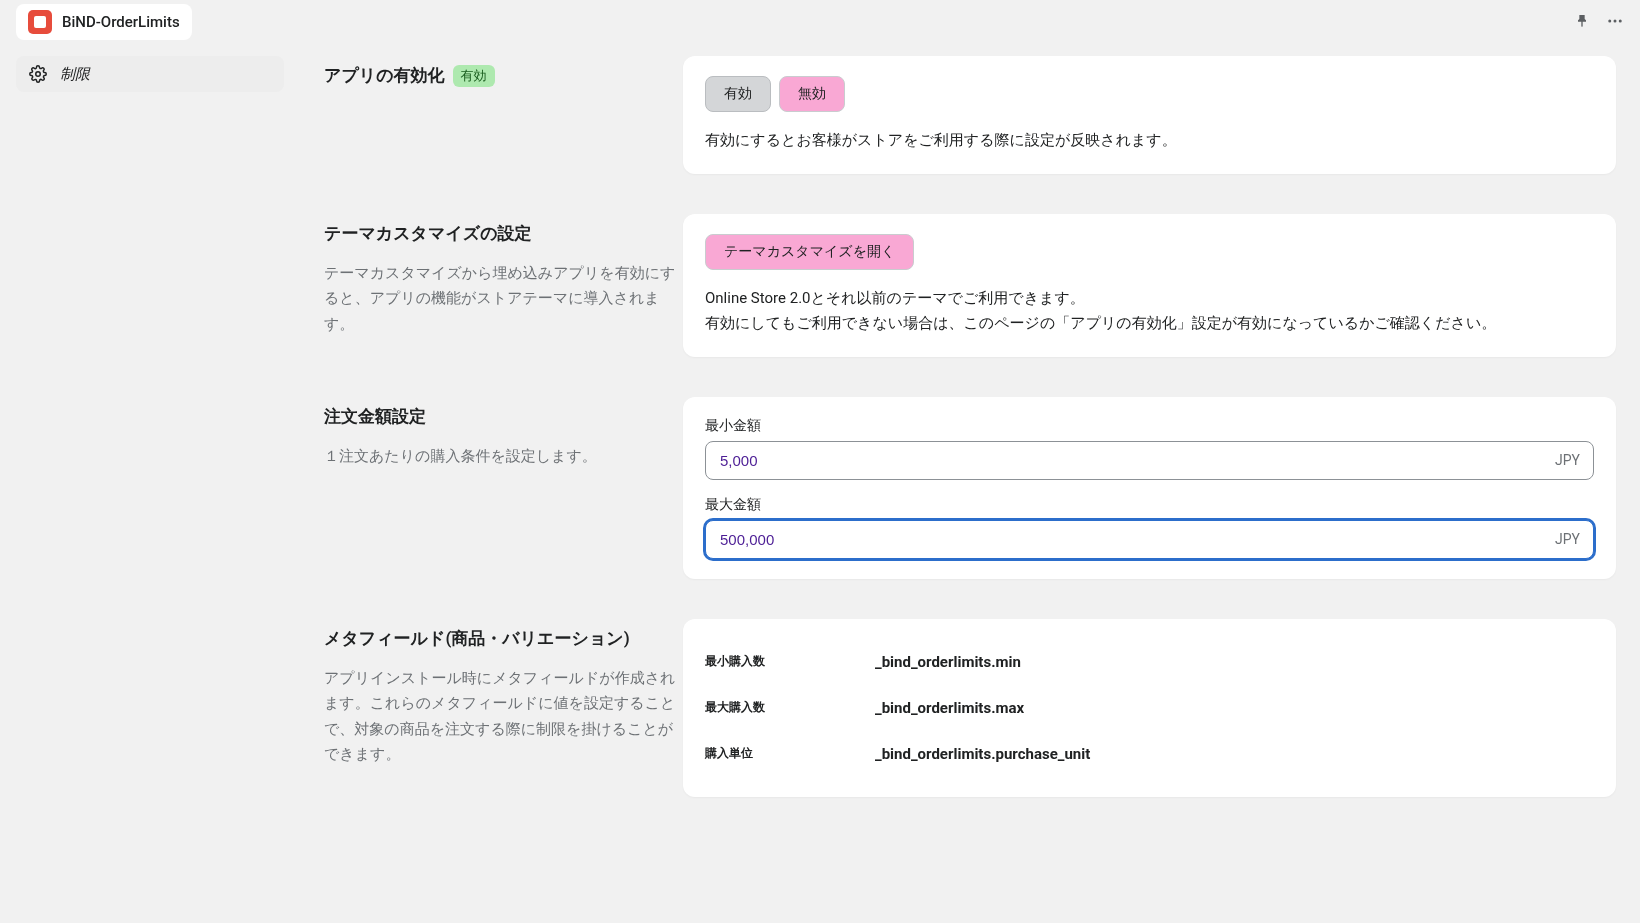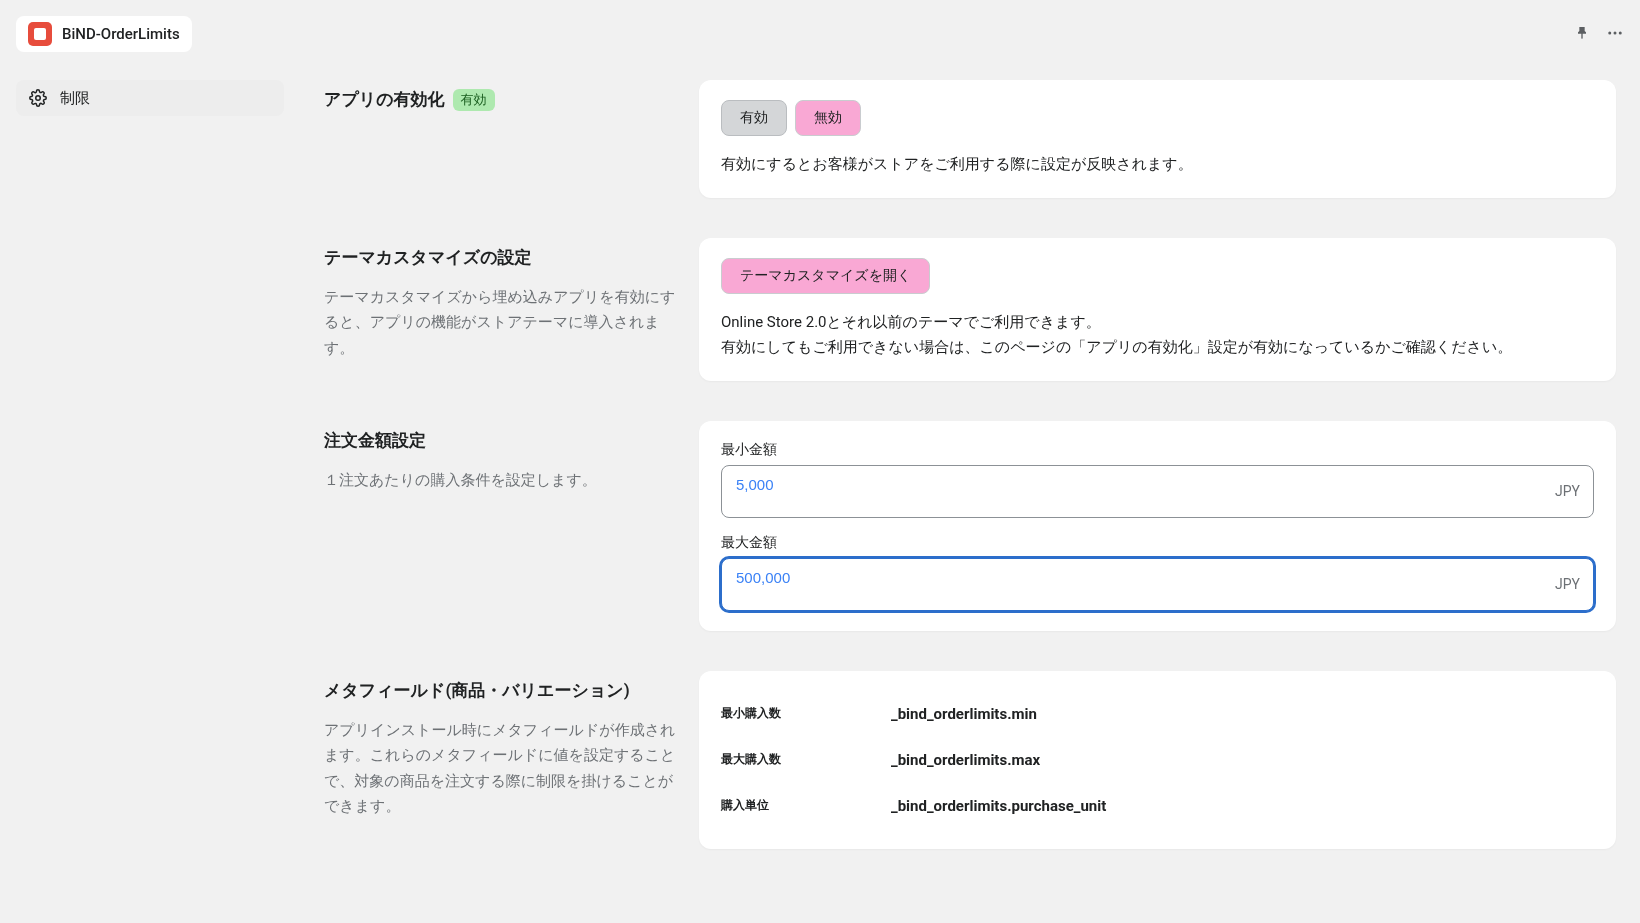--- a/index.html
+++ b/index.html
@@ -10,21 +10,21 @@
     body {
       font-family: -apple-system, BlinkMacSystemFont, "Segoe UI", Roboto, "Hiragino Sans", "Hiragino Kaku Gothic ProN", Meiryo, sans-serif;
       background: #f1f1f1;
       color: #202223;
       font-size: 14px;
     }
     .header {
       display: flex;
       align-items: center;
       justify-content: space-between;
-      padding: 16px 16px;
+      padding: 4px 16px;
       background: #f1f1f1;
     }
     .header-left {
       display: flex;
       align-items: center;
       gap: 10px;
       background: #fff;
       border-radius: 8px;
       padding: 6px 12px;
     }
@@ -67,38 +67,39 @@
     }
     .sidebar-item {
       display: flex;
       align-items: center;
       gap: 12px;
       padding: 8px 12px;
       border-radius: 8px;
       cursor: pointer;
       font-size: 15px;
       font-weight: 500;
+      font-style: italic;
     }
     .sidebar-item.active {
       background: #ededed;
     }
     .sidebar-icon {
       width: 20px;
       height: 20px;
       display: flex;
       align-items: center;
       justify-content: center;
     }
     .main {
       flex: 1;
       padding: 12px 24px 40px 24px;
     }
     .section {
       display: flex;
-      gap: 20px;
+      gap: 4px;
       margin-bottom: 40px;
     }
     .section-info {
       width: 355px;
       padding-top: 8px;
     }
     .section-title {
       font-size: 17px;
       font-weight: 600;
       margin-bottom: 16px;
@@ -162,25 +163,25 @@
       margin-bottom: 6px;
       display: block;
     }
     .input-wrap {
       position: relative;
       display: flex;
       align-items: center;
     }
     .input {
       width: 100%;
-      padding: 10px 58px 24px 14px;
+      padding: 10px 58px 10px 14px;
       border: 1px solid #8c9196;
       border-radius: 8px;
       font-size: 15px;
-      color: #3b82f6;
+      color: #4c1d95;
       background: #fff;
     }
     .input.focused {
       border-color: #2c6ecb;
       box-shadow: 0 0 0 2px #2c6ecb;
     }
     .suffix {
       position: absolute;
       right: 14px;
       color: #6d7175;

